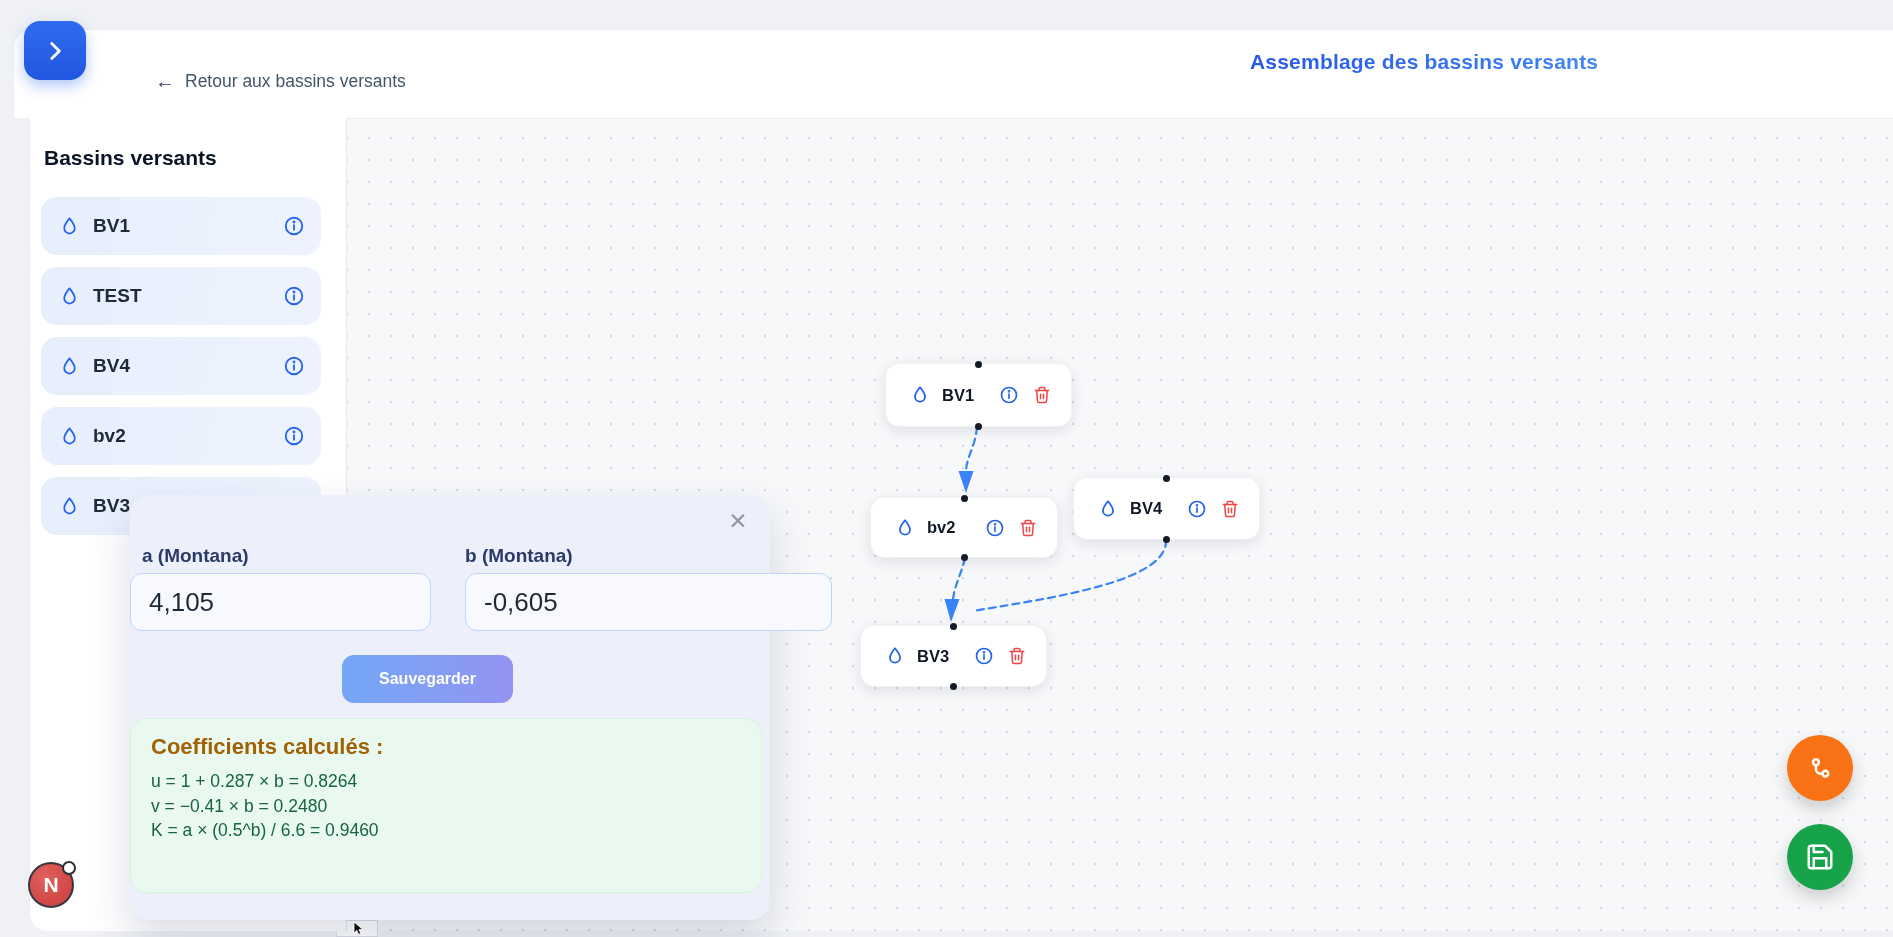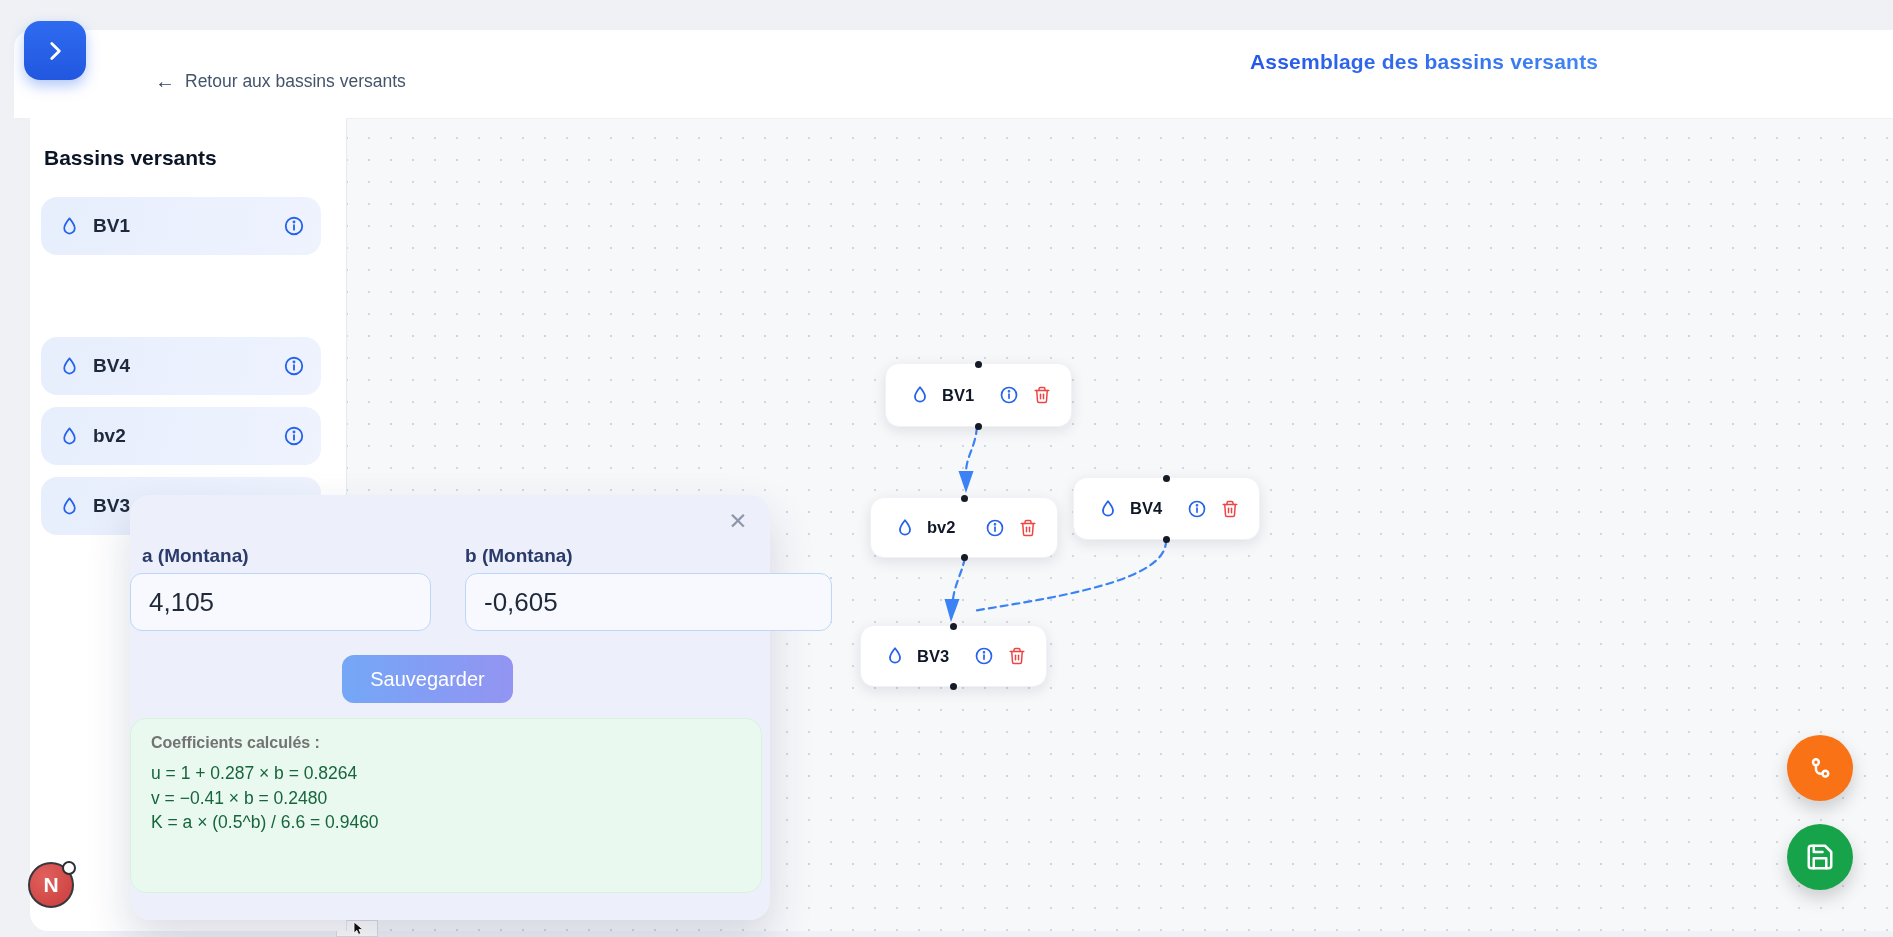--- a/index.html
+++ b/index.html
@@ -90,29 +90,29 @@
   .field-label{position:absolute;font-size:19px;font-weight:700;color:#2b3b69;}
   .field-input{
     position:absolute;height:58px;box-sizing:border-box;
     background:#f7f9ff;border:1px solid #bcd7f9;border-radius:12px;
     font-family:"Liberation Sans",sans-serif;font-size:26px;color:#1f2937;
     padding:0 0 0 18px;outline:none;
   }
   .save-btn{
     position:absolute;left:212px;top:160px;width:171px;height:48px;border:none;border-radius:12px;
     background:linear-gradient(90deg,#74a7f6,#9394f2);
-    color:#ffffff;font-size:20px;font-weight:400;font-family:"Liberation Sans",sans-serif;
+    color:#ffffff;font-size:16px;font-weight:700;font-family:"Liberation Sans",sans-serif;
     cursor:pointer;
   }
   .results-box{
     position:absolute;left:0;top:223px;width:632px;height:175px;box-sizing:border-box;
     background:#e9f9ef;border:1px solid #d7f3e0;border-radius:16px;
     padding:15px 20px;color:#17653c;
   }
-  .results-box .r-heading{font-size:16px;font-weight:700;color:#737373;margin-bottom:9px;}
+  .results-box .r-heading{font-size:22px;font-weight:700;color:#a16207;margin-bottom:9px;}
   .results-box .r-line{font-size:17.5px;line-height:24.5px;color:#17653c;}
 
   
   .fab{
     position:absolute;left:1787px;width:66px;height:66px;border-radius:50%;border:none;
     display:flex;align-items:center;justify-content:center;cursor:pointer;
     box-shadow:0 8px 18px rgba(0,0,0,.18);z-index:40;
   }
   .fab.route{top:735px;background:#f97316;}
   .fab.save{top:824px;background:#16a34a;}
@@ -161,20 +161,34 @@
     <span class="spacer"></span>
     <button class="icon-btn">
       <svg width="22" height="22" viewBox="0 0 24 24" fill="none" stroke="#2563eb" stroke-width="2" stroke-linecap="round">
           <circle cx="12" cy="12" r="9"></circle>
           <line x1="12" y1="11" x2="12" y2="16"></line>
           <circle cx="12" cy="7.6" r="0.6" fill="#2563eb"></circle>
         </svg>
     </button>
   </div>
 
+  <div class="bv-item" style="top:149px;">
+    <svg width="21" height="21" viewBox="0 0 24 24" fill="none" stroke="#2563eb" stroke-width="2" stroke-linecap="round" stroke-linejoin="round">
+        <path d="M12 2.7C8.6 6.8 6 10.6 6 14a6 6 0 0 0 12 0c0-3.4-2.6-7.2-6-11.3Z"></path>
+      </svg>
+    <span class="label">TEST</span>
+    <span class="spacer"></span>
+    <button class="icon-btn">
+      <svg width="22" height="22" viewBox="0 0 24 24" fill="none" stroke="#2563eb" stroke-width="2" stroke-linecap="round">
+          <circle cx="12" cy="12" r="9"></circle>
+          <line x1="12" y1="11" x2="12" y2="16"></line>
+          <circle cx="12" cy="7.6" r="0.6" fill="#2563eb"></circle>
+        </svg>
+    </button>
+  </div>
 
   <div class="bv-item" style="top:219px;">
     <svg width="21" height="21" viewBox="0 0 24 24" fill="none" stroke="#2563eb" stroke-width="2" stroke-linecap="round" stroke-linejoin="round">
         <path d="M12 2.7C8.6 6.8 6 10.6 6 14a6 6 0 0 0 12 0c0-3.4-2.6-7.2-6-11.3Z"></path>
       </svg>
     <span class="label">BV4</span>
     <span class="spacer"></span>
     <button class="icon-btn">
       <svg width="22" height="22" viewBox="0 0 24 24" fill="none" stroke="#2563eb" stroke-width="2" stroke-linecap="round">
           <circle cx="12" cy="12" r="9"></circle>

